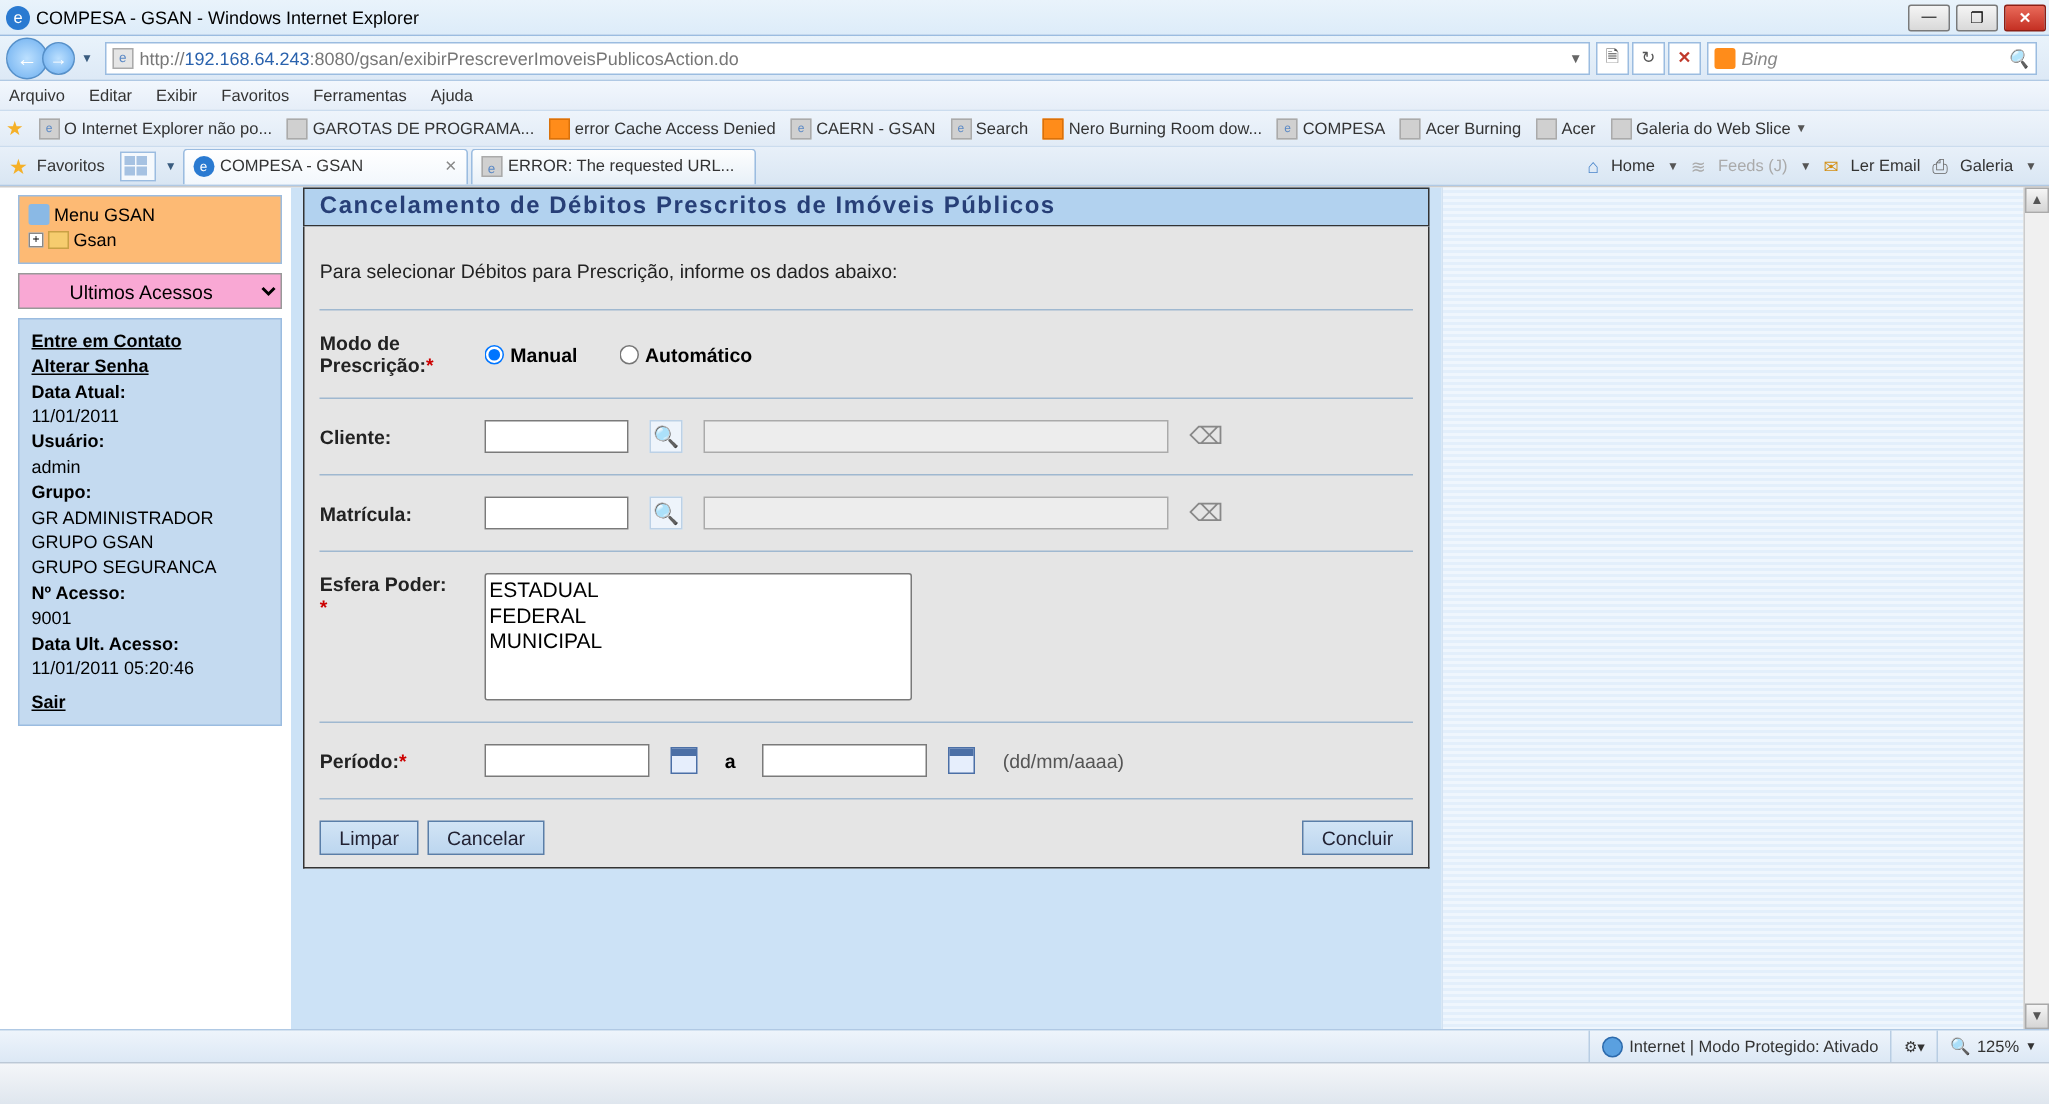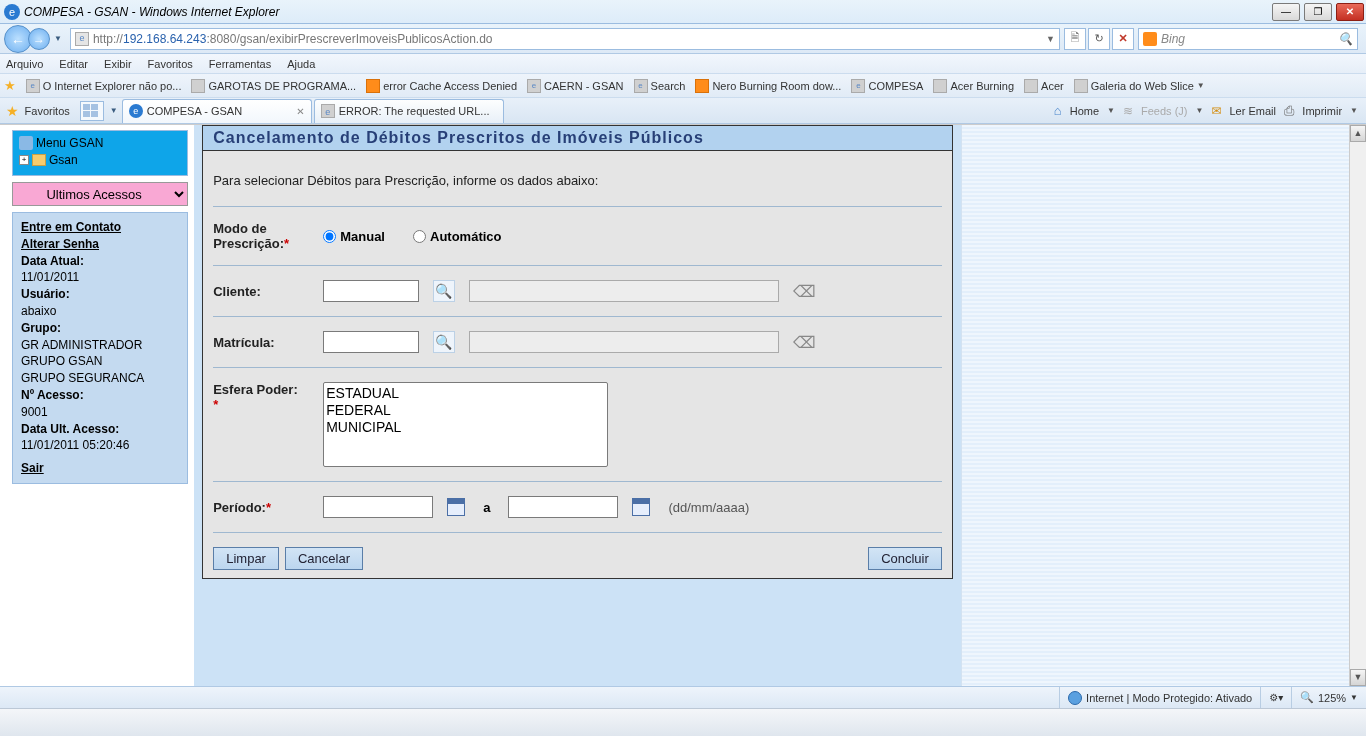--- a/index.html
+++ b/index.html
@@ -1,21 +1,21 @@
 <!DOCTYPE html>
 <html><head>
 <meta charset="utf-8">
 <style>
 * { margin:0; padding:0; box-sizing:border-box; }
 html,body { width:1366px; height:736px; font-family:Arial,Helvetica,sans-serif; font-size:12px; overflow:hidden; background:#fff; }
 
 
 .titlebar { background:linear-gradient(#e9f3fb,#ddecf9); height:24px; display:flex; align-items:center; border-bottom:1px solid #9bbce0; }
 .titlebar .ie-icon { width:16px; height:16px; margin:0 4px; background:#2a7ad1; border-radius:50%; position:relative; font-size:11px; color:#fff; text-align:center; line-height:16px; }
-.titlebar .title { color:#000; font-size:12px;font-style:italic; }
+.titlebar .title { color:#000; font-size:12px; }
 .titlebar .win-buttons { margin-left:auto; display:flex; }
 .win-btn { width:28px; height:18px; margin:2px; border:1px solid #7a7a7a; background:linear-gradient(#f5f5f5,#d9d9d9); font-size:10px; display:flex; align-items:center; justify-content:center; border-radius:2px; }
 .win-btn.close { background:linear-gradient(#e96a5a,#c43023); color:#fff; border-color:#8c1f15; font-weight:bold; }
 
 
 .navrow { height:30px; background:linear-gradient(#e9f3fb,#dde9f6); display:flex; align-items:center; padding:0 4px; border-bottom:1px solid #b0c9e4; }
 .nav-circle { width:28px; height:28px; border-radius:50%; background:radial-gradient(#bce0ff,#6caeef); display:flex; align-items:center; justify-content:center; color:#fff; font-size:14px; border:1px solid #5690c9; }
 .nav-circle.small { width:22px; height:22px; font-size:12px; margin-left:-4px; }
 .dropdown-caret { margin:0 4px; color:#3a5c7f; font-size:8px; }
 .url-field { flex:1; background:#fff; border:1px solid #9bbce0; height:22px; display:flex; align-items:center; margin:0 4px; padding:0 4px; }
@@ -55,21 +55,21 @@
 .cmdbar { margin-left:auto; display:flex; align-items:center; gap:8px; padding-right:8px; font-size:11px; color:#333; }
 .cmdbar .house{color:#4b86cb;font-size:13px;}
 .cmdbar .rss{color:#aaa;font-size:12px;}
 .cmdbar .mail{color:#d48f14;font-size:12px;}
 .cmdbar .printer{color:#666;font-size:13px;}
 .cmdbar .caret{font-size:8px;color:#555;}
 
 
 .content { height:562px; background:#fff; display:flex; border-top:1px solid #ccc; }
 .leftcol { width:195px; padding:5px 6px 5px 12px; display:flex; flex-direction:column; gap:6px; }
-.sidebar1 { border:1px solid #9bbce0; background:#0ea5e9; padding:5px 6px; font-size:12px; color:#000; }
+.sidebar1 { border:1px solid #9bbce0; background:#fdba74; padding:5px 6px; font-size:12px; color:#000; }
 .sidebar1 .row{display:flex;align-items:center;gap:3px;margin-bottom:3px;}
 .sidebar1 .menu-ico{width:14px;height:14px;background:#8ab9e5;border-radius:2px;display:inline-block;}
 .sidebar1 .plus{width:10px;height:10px;border:1px solid #888;font-size:8px;line-height:8px;text-align:center;display:inline-block;background:#fff;}
 .sidebar1 .folder{width:14px;height:12px;background:#f6cc6e;border:1px solid #c9a045;display:inline-block;}
 .select-last{width:100%;background:#f9a8d4;border:1px solid #999;height:24px;font-size:13px;text-align:center;}
 .sidebar2 { border:1px solid #9bbce0; background:#c4daf0; padding:6px 8px; font-size:12px; color:#000; line-height:1.4; }
 .sidebar2 .b{font-weight:bold;}
 .sidebar2 .lnk{text-decoration:underline;font-weight:bold;}
 .bg-stripes { width:390px; background:repeating-linear-gradient(#eff6fd,#eff6fd 2px,#e3effb 2px,#e3effb 4px); border-left:1px solid #d3e2f1; }
 .mainpanel { width:770px; background:#cce2f6; padding:0 8px 8px 8px; position:relative; }
@@ -227,21 +227,21 @@
   <div class="cmdbar">
     <span class="house">⌂</span>
       <span>Home</span>
       <span class="caret">▼</span>
     <span class="rss">≋</span>
       <span style="color:#aaa;">Feeds (J)</span>
       <span class="caret">▼</span>
     <span class="mail">✉</span>
       <span>Ler Email</span>
     <span class="printer">⎙</span>
-      <span>Imprimir</span>
+      <span>Galeria</span>
       <span class="caret">▼</span>
   </div>
 </div>
 
 <div class="content">
   <div class="leftcol">
     <div class="sidebar1">
       <div class="row">
           <span class="menu-ico"></span>
           <span>Menu GSAN</span>
@@ -254,21 +254,21 @@
     </div>
     <select class="select-last">
       <option>Ultimos Acessos</option>
     </select>
     <div class="sidebar2">
       <div class="lnk">Entre em Contato</div>
       <div class="lnk">Alterar Senha</div>
       <div class="b">Data Atual:</div>
       <div>11/01/2011</div>
       <div class="b">Usuário:</div>
-      <div>abaixo</div>
+      <div>admin</div>
       <div class="b">Grupo:</div>
       <div>GR ADMINISTRADOR</div>
       <div>GRUPO GSAN</div>
       <div>GRUPO SEGURANCA</div>
       <div class="b">Nº Acesso:</div>
       <div>9001</div>
       <div class="b">Data Ult. Acesso:</div>
       <div>11/01/2011 05:20:46</div>
       <div class="lnk" style="margin-top:6px;">Sair</div>
     </div>

